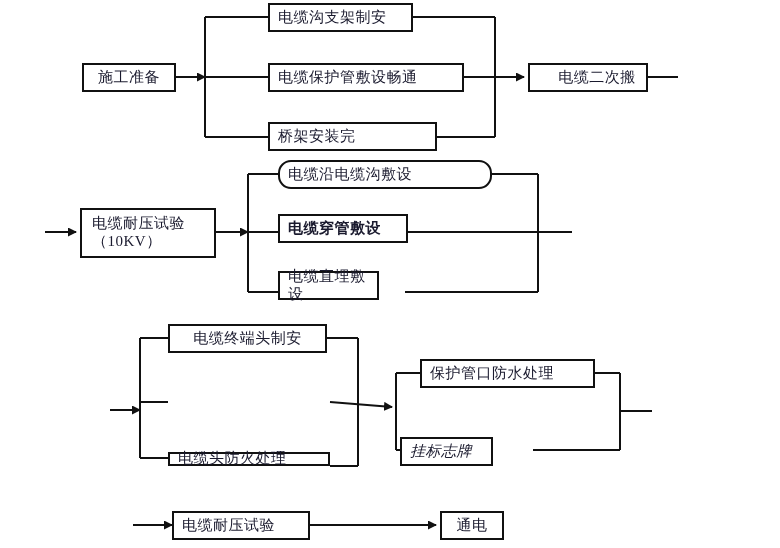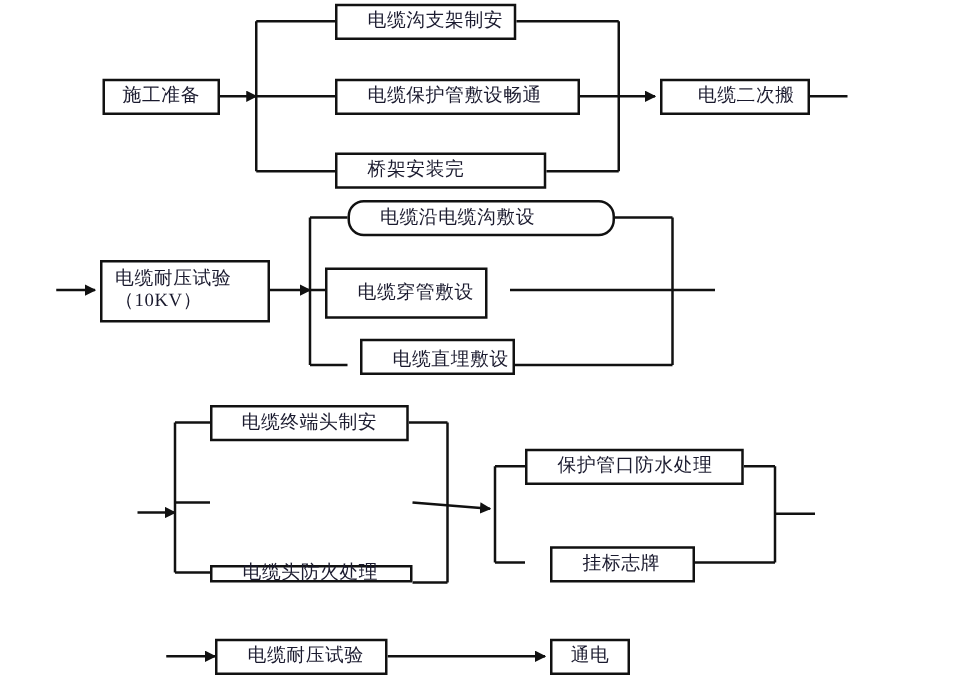--- a/index.html
+++ b/index.html
@@ -32,21 +32,21 @@
     justify-content: center;
     line-height: 1.18;
     color: #1a1a2e;
     font-size: 15px;
     letter-spacing: 0.5px;
     white-space: pre-line;
     z-index: 5;
   }
   .node.left-text {
     justify-content: flex-start;
-    padding-left: 24px;
+    padding-left: 8px;
     text-align: left;
   }
   .node.two-line {
     flex-direction: column;
     padding-left: 10px;
     align-items: flex-start;
     text-align: left;
   }
   .node.two-line span { display: block; }
   .wire { stroke: #111111; stroke-width: 2; fill: none; }
@@ -144,42 +144,42 @@
 
   <div class="node two-line" style="left:80px; top:208px; width:136px; height:50px; justify-content:center;">
     <span>电缆耐压试验</span>
     <span>（10KV）</span>
   </div>
 
   <div class="node left-text" style="left:278px; top:160px; width:214px; height:29px;border-radius:13px;">
     <span>电缆沿电缆沟敷设</span>
   </div>
 
-  <div class="node left-text" style="left:260px; top:214px; width:130px; height:41px;">
+  <div class="node left-text" style="left:278px; top:214px; width:130px; height:29px;font-weight:bold;">
     <span>电缆穿管敷设</span>
   </div>
 
-  <div class="node left-text" style="left:288px; top:271px; width:124px; height:29px;align-items:flex-end;">
+  <div class="node left-text" style="left:278px; top:271px; width:101px; height:29px;">
     <span>电缆直埋敷设</span>
   </div>
 
   <div class="node" style="left:168px; top:324px; width:159px; height:29px;">
     <span>电缆终端头制安</span>
   </div>
 
 
   <div class="node left-text" style="left:168px; top:452px; width:162px; height:14px;">
     <span>电缆头防火处理</span>
   </div>
 
   <div class="node left-text" style="left:420px; top:359px; width:175px; height:29px;">
     <span>保护管口防水处理</span>
   </div>
 
-  <div class="node left-text" style="left:440px; top:437px; width:116px; height:29px;">
+  <div class="node left-text" style="left:400px; top:437px; width:93px; height:29px;font-style:italic;">
     <span>挂标志牌</span>
   </div>
 
   <div class="node left-text" style="left:172px; top:511px; width:138px; height:29px;">
     <span>电缆耐压试验</span>
   </div>
 
   <div class="node" style="left:440px; top:511px; width:64px; height:29px;">
     <span>通电</span>
   </div>

